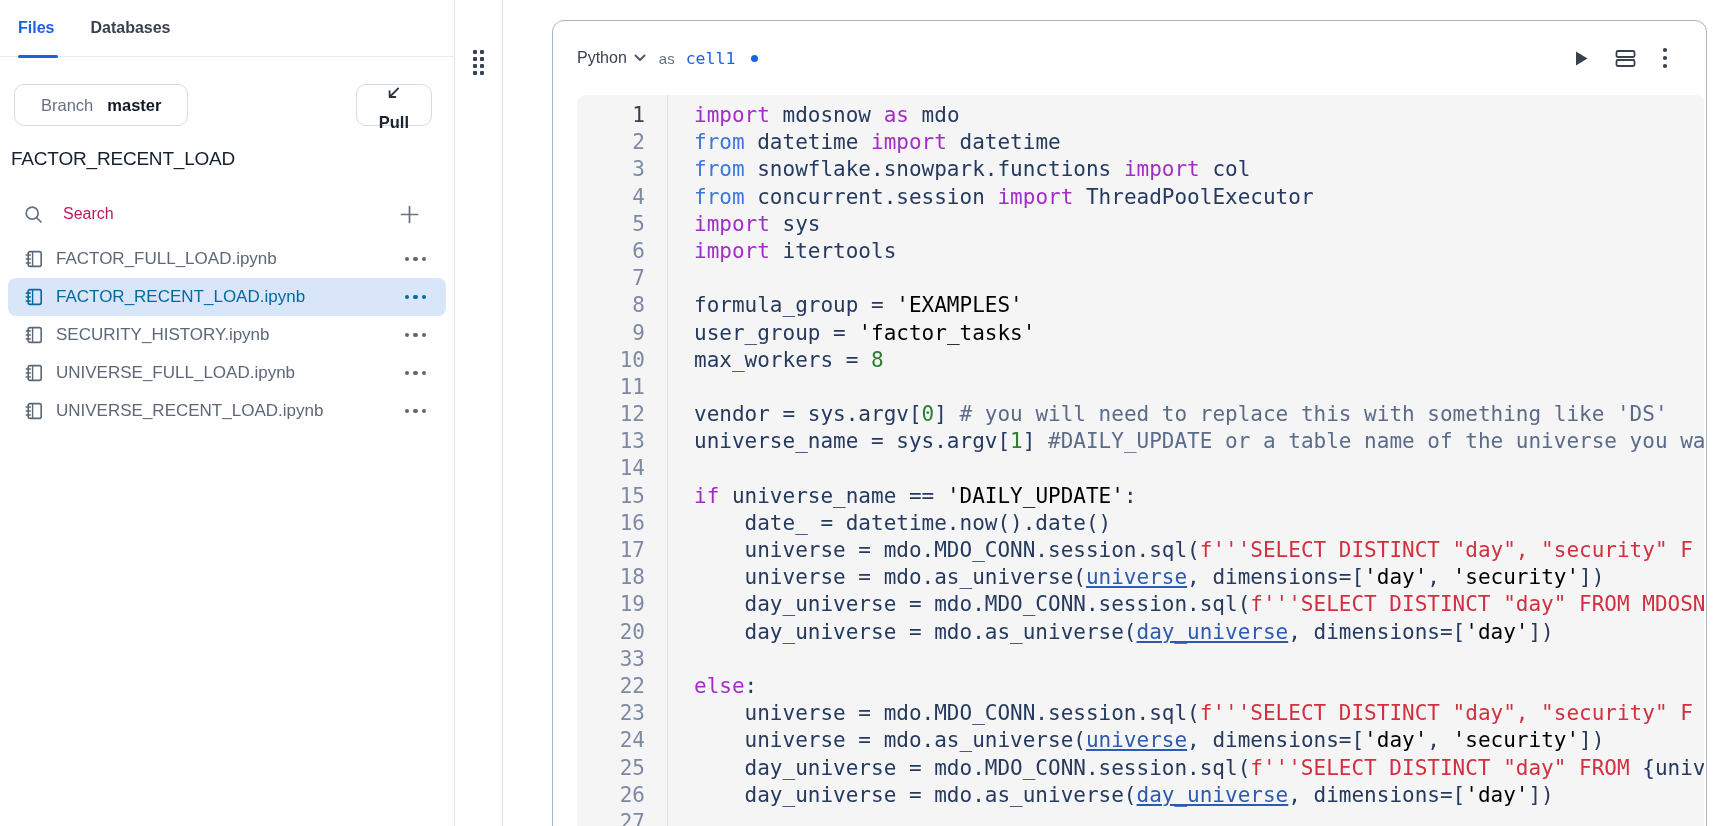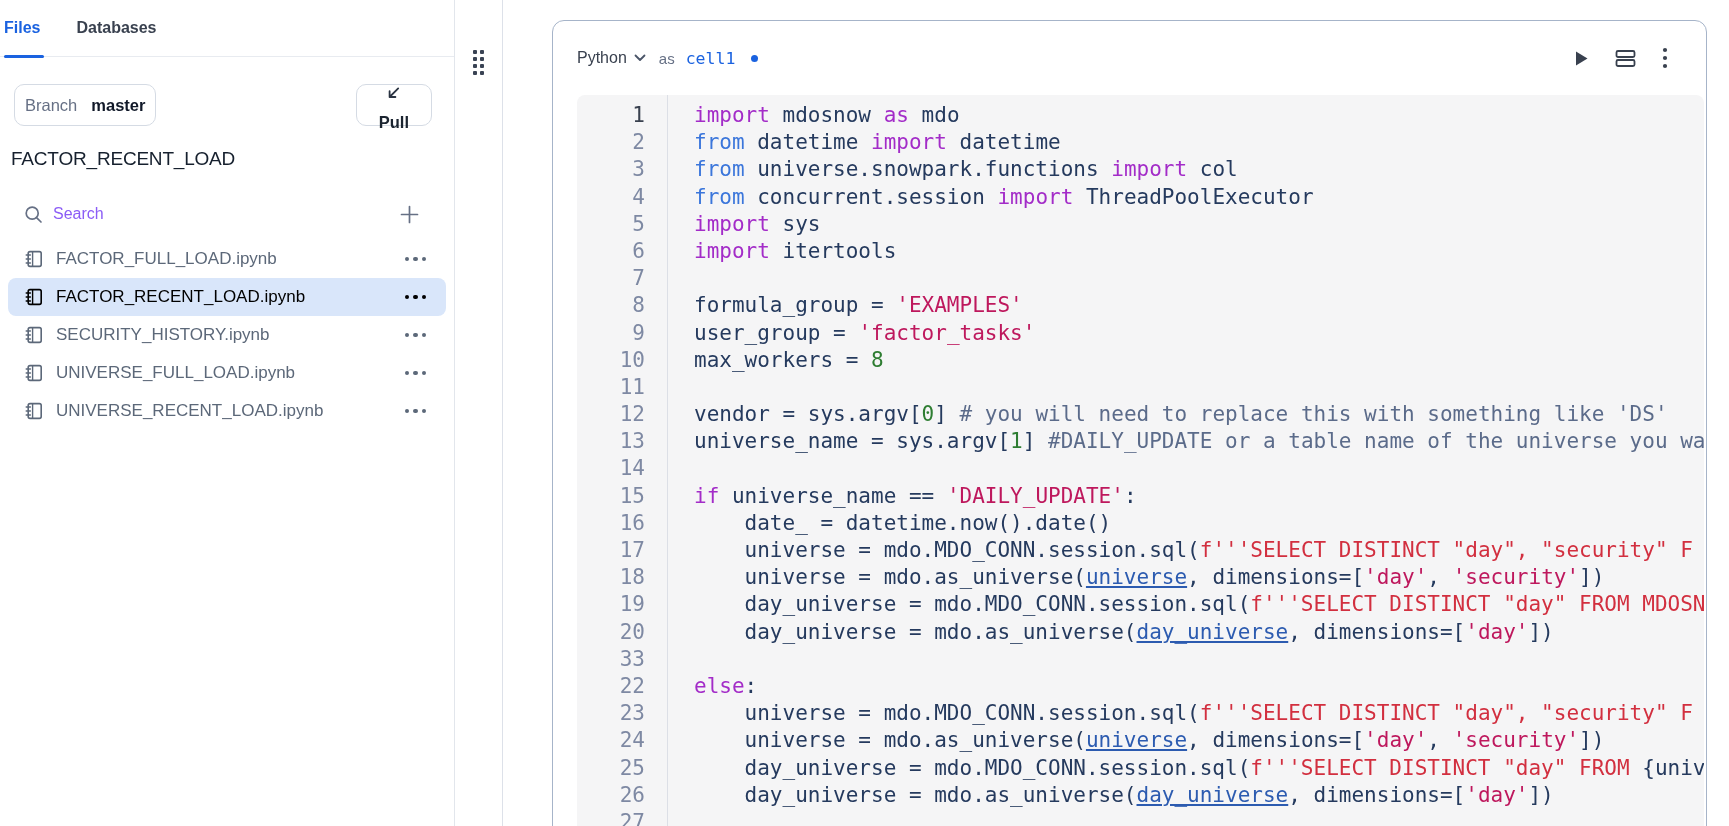--- a/index.html
+++ b/index.html
@@ -5,49 +5,49 @@
   * { box-sizing: border-box; margin: 0; padding: 0; }
   html,body { width:1729px; height:826px; overflow:hidden; background:#ffffff;
     font-family:"Liberation Sans","DejaVu Sans",sans-serif; }
   .stage { position:relative; width:1729px; height:826px; }
 
   
   .sidebar { position:absolute; left:0; top:0; width:455px; height:826px;
     background:#fff; border-right:1px solid #E2E6EC; }
   .tabs { position:absolute; left:0; top:0; right:0; height:57px;
     border-bottom:1px solid #E8EBF0; display:flex; align-items:flex-end;
-    padding-left:4px; gap:36px; }
+    padding-left:18px; gap:36px; }
   .tab { position:relative; height:100%; display:flex; align-items:center;
     font-size:16px; font-weight:600; color:#39414F; cursor:pointer; }
   .tab.active { color:#1A62E0; }
   .tab.active::after { content:""; position:absolute; left:0; right:-4px;
     bottom:-2px; height:3px; background:#1A62E0; border-radius:2px; }
 
   .toolbar-row { position:absolute; top:84px; left:14px; right:22px;
     display:flex; justify-content:space-between; align-items:center; }
   .pill-btn { height:42px; border:1px solid #D5DBE4; border-radius:10px;
     background:#fff; display:inline-flex; align-items:center; font-size:16.5px; }
-  .branch-pill { padding:0 10px; gap:14px; }
+  .branch-pill { padding:0 26px; gap:14px; }
   .branch-label { color:#667085; }
   .branch-value { color:#101828; font-weight:700; }
   .pull-btn { padding:0 22px; gap:11px; color:#1B2430; font-weight:600; cursor:pointer;flex-direction:column; }
 
   .section-title { position:absolute; top:148px; left:11px; font-size:19px;
     font-weight:400; color:#16202E; letter-spacing:-0.2px; }
 
   .search-row { position:absolute; top:197px; left:14px; width:406px; height:34px;
     display:flex; align-items:center; padding-left:10px; }
-  .search-text { margin-left:10px; font-size:16px; color:#8b5cf6; }
+  .search-text { margin-left:20px; font-size:16px; color:#be185d; }
   .plus-btn { margin-left:auto; display:flex; align-items:center; cursor:pointer; }
 
   .file-list { position:absolute; top:240px; left:8px; right:8px; }
   .file-row { height:38px; display:flex; align-items:center; gap:12px;
     padding:0 18px 0 16px; border-radius:8px; color:#5C6879; font-size:17px;
     cursor:pointer; }
-  .file-row.selected { background:#D9E6FA; color:#000000; }
+  .file-row.selected { background:#D9E6FA; color:#0369a1; }
   .file-row .nb-icon { display:flex; flex:0 0 auto; }
   .file-row .fname { white-space:nowrap; overflow:hidden; }
   .row-menu { margin-left:auto; display:flex; gap:4px; padding:4px 2px; cursor:pointer; }
   .row-menu i { width:4.5px; height:4.5px; border-radius:50%; background:currentColor; }
 
   
   .main { position:absolute; left:456px; top:0; right:0; bottom:0; background:#fff; }
   .guide-line { position:absolute; left:46px; top:0; bottom:0; width:1px; background:#DDE1E9; }
   .drag-handle { position:absolute; left:17px; top:50px; display:grid;
     grid-template-columns:repeat(2,4px); grid-auto-rows:4px; gap:3px; cursor:grab; }
@@ -74,21 +74,21 @@
     text-align:right; }
   .ln { height:27.2px; line-height:27.2px; padding-right:22px; color:#7E89A3; }
   .ln.active { color:#39414F; }
   .codecol { flex:1; padding-top:7px; padding-left:26px; overflow:hidden; }
   .code-line { height:27.2px; line-height:27.2px; white-space:pre; }
 
   .tk-k { color:#A32CC8; }   
   .tk-f { color:#3B76DB; }   
   .tk-d { color:#253A5E; }   
   .tk-v { color:#2C5BB0;text-decoration:underline; }   
-  .tk-s { color:#be185d; }   
+  .tk-s { color:#000000; }   
   .tk-fs { color:#D22F3F; }  
   .tk-n { color:#2E7D32; }   
   .tk-c { color:#5B6B8A; }   
 </style>
 </head>
 <body>
 
 <div class="stage">
 
   <div class="sidebar">
@@ -287,21 +287,21 @@
             <div class="ln">22</div>
             <div class="ln">23</div>
             <div class="ln">24</div>
             <div class="ln">25</div>
             <div class="ln">26</div>
             <div class="ln">27</div>
           </div>
         <div class="codecol">
             <div class="code-line"><span class="tk-k">import</span><span class="tk-d"> mdosnow </span><span class="tk-k">as</span><span class="tk-d"> mdo</span></div>
             <div class="code-line"><span class="tk-f">from</span><span class="tk-d"> datetime </span><span class="tk-k">import</span><span class="tk-d"> datetime</span></div>
-            <div class="code-line"><span class="tk-f">from</span><span class="tk-d"> universe.snowpark.functions </span><span class="tk-k">import</span><span class="tk-d"> col</span></div>
+            <div class="code-line"><span class="tk-f">from</span><span class="tk-d"> snowflake.snowpark.functions </span><span class="tk-k">import</span><span class="tk-d"> col</span></div>
             <div class="code-line"><span class="tk-f">from</span><span class="tk-d"> concurrent.session </span><span class="tk-k">import</span><span class="tk-d"> ThreadPoolExecutor</span></div>
             <div class="code-line"><span class="tk-k">import</span><span class="tk-d"> sys</span></div>
             <div class="code-line"><span class="tk-k">import</span><span class="tk-d"> itertools</span></div>
             <div class="code-line"></div>
             <div class="code-line"><span class="tk-d">formula_group = </span><span class="tk-s">'EXAMPLES'</span></div>
             <div class="code-line"><span class="tk-d">user_group = </span><span class="tk-s">'factor_tasks'</span></div>
             <div class="code-line"><span class="tk-d">max_workers = </span><span class="tk-n">8</span></div>
             <div class="code-line"></div>
             <div class="code-line"><span class="tk-d">vendor = sys.argv[</span><span class="tk-n">0</span><span class="tk-d">] </span><span class="tk-c"># you will need to replace this with something like 'DS'</span></div>
             <div class="code-line"><span class="tk-d">universe_name = sys.argv[</span><span class="tk-n">1</span><span class="tk-d">] </span><span class="tk-c">#DAILY_UPDATE or a table name of the universe you wa</span></div>

